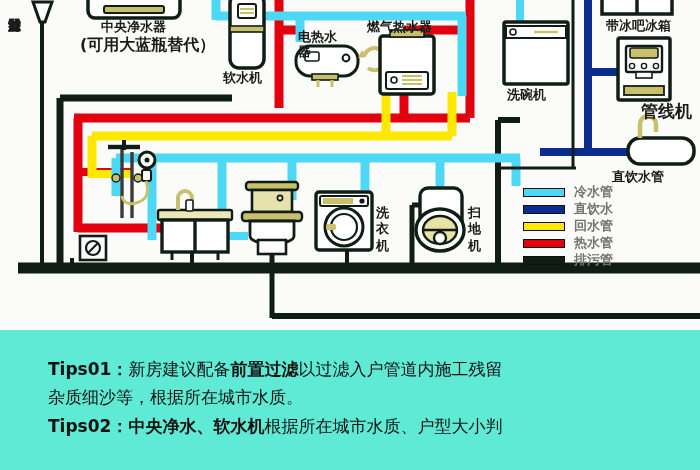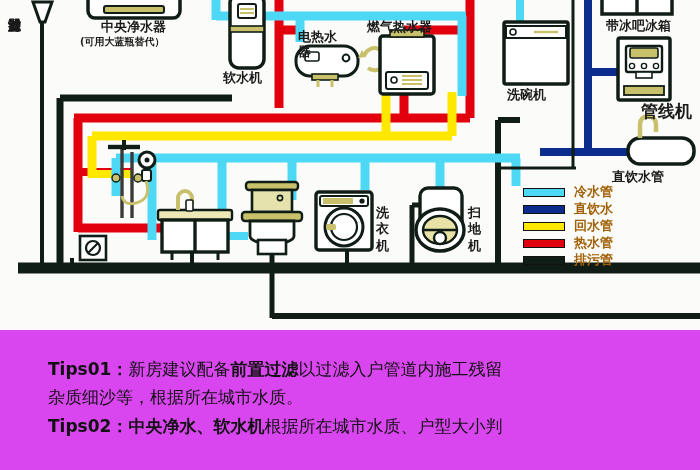--- a/index.html
+++ b/index.html
@@ -17,39 +17,39 @@
     position: absolute;
     font-family: "DejaVu Sans", "Liberation Sans", sans-serif;
     color: #1a1a1a;
     font-weight: 700;
     white-space: nowrap;
     line-height: 1.15;
   }
   .lbl.vert { writing-mode: vertical-rl; text-orientation: upright; white-space: normal; }
   #tips {
     position: absolute; left: 0; top: 330px; width: 700px; height: 140px;
-    background: #d946ef;
+    background: #5eead4;
     padding: 26px 48px 0 48px;
   }
   .tipline {
     font-family: "DejaVu Sans", "Liberation Sans", sans-serif;
     font-size: 17px;
     color: #111;
     line-height: 1.55;
     margin-bottom: 2px;
     white-space: nowrap;
   }
   .tipkey { font-weight: 800; }
   .bold { font-weight: 800; }
   #legend { position: absolute; left: 523px; top: 184px; }
   .legrow { display: flex; align-items: center; height: 16px; margin-bottom: 1px; }
   .swatch { width: 42px; height: 9px; border: 1.4px solid #111; }
   .legtxt {
     font-family: "DejaVu Sans", "Liberation Sans", sans-serif;
-    font-size: 13px; font-weight: 700; color: #a16207; margin-left: 9px;
+    font-size: 13px; font-weight: 700; color: #737373; margin-left: 9px;
   }
 </style>
 </head>
 <body>
 
 <div id="stage">
 
   <div id="diagram">
 
     <svg class="layer" viewBox="0 0 700 330">
@@ -267,21 +267,21 @@
         <circle cx="440" cy="238" r="6" fill="#ffffff" stroke="#101D16" stroke-width="2.4"></circle>
       </g>
 
       <line x1="573" y1="0" x2="573" y2="168" stroke="#101D16" stroke-width="3"></line>
       <line x1="498" y1="168" x2="576" y2="168" stroke="#101D16" stroke-width="3"></line>
 
     </svg>
 
     <div class="lbl vert" style="left:6px;  top:8px;   font-size:13px;">前置过滤器</div>
     <div class="lbl" style="left:101px;top:20px;  font-size:13px;">中央净水器</div>
-    <div class="lbl" style="left:80px; top:36px;  font-size:10px;">(可用大蓝瓶替代）</div>
+    <div class="lbl" style="left:80px; top:36px;  font-size:16px;">(可用大蓝瓶替代）</div>
     <div class="lbl" style="left:223px;top:71px;  font-size:13px;">软水机</div>
     <div class="lbl" style="left:298px;top:30px; font-size:13px; white-space:pre-line; width:46px;">电热水
 器</div>
     <div class="lbl" style="left:367px;top:20px;  font-size:13px;">燃气热水器</div>
     <div class="lbl" style="left:507px;top:88px;  font-size:13px;">洗碗机</div>
     <div class="lbl" style="left:606px;top:19px;  font-size:13px;">带冰吧冰箱</div>
     <div class="lbl" style="left:621px;top:102px; font-size:17px;margin-left:20px;">管线机</div>
     <div class="lbl" style="left:612px;top:170px; font-size:13px;">直饮水管</div>
     <div class="lbl" style="left:376px;top:205px; font-size:13px; white-space:pre-line; width:20px; line-height:1.25;">洗衣
 机</div>

